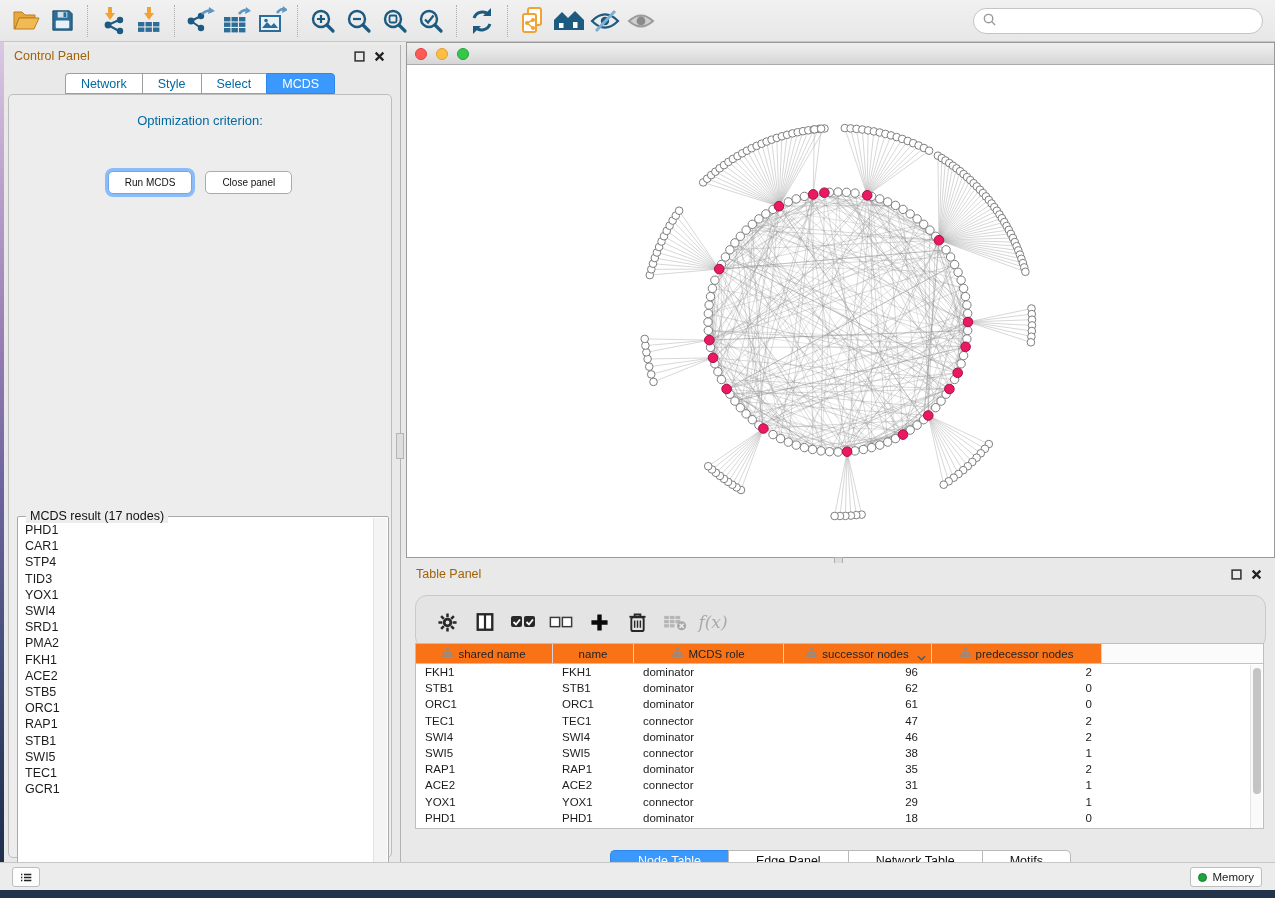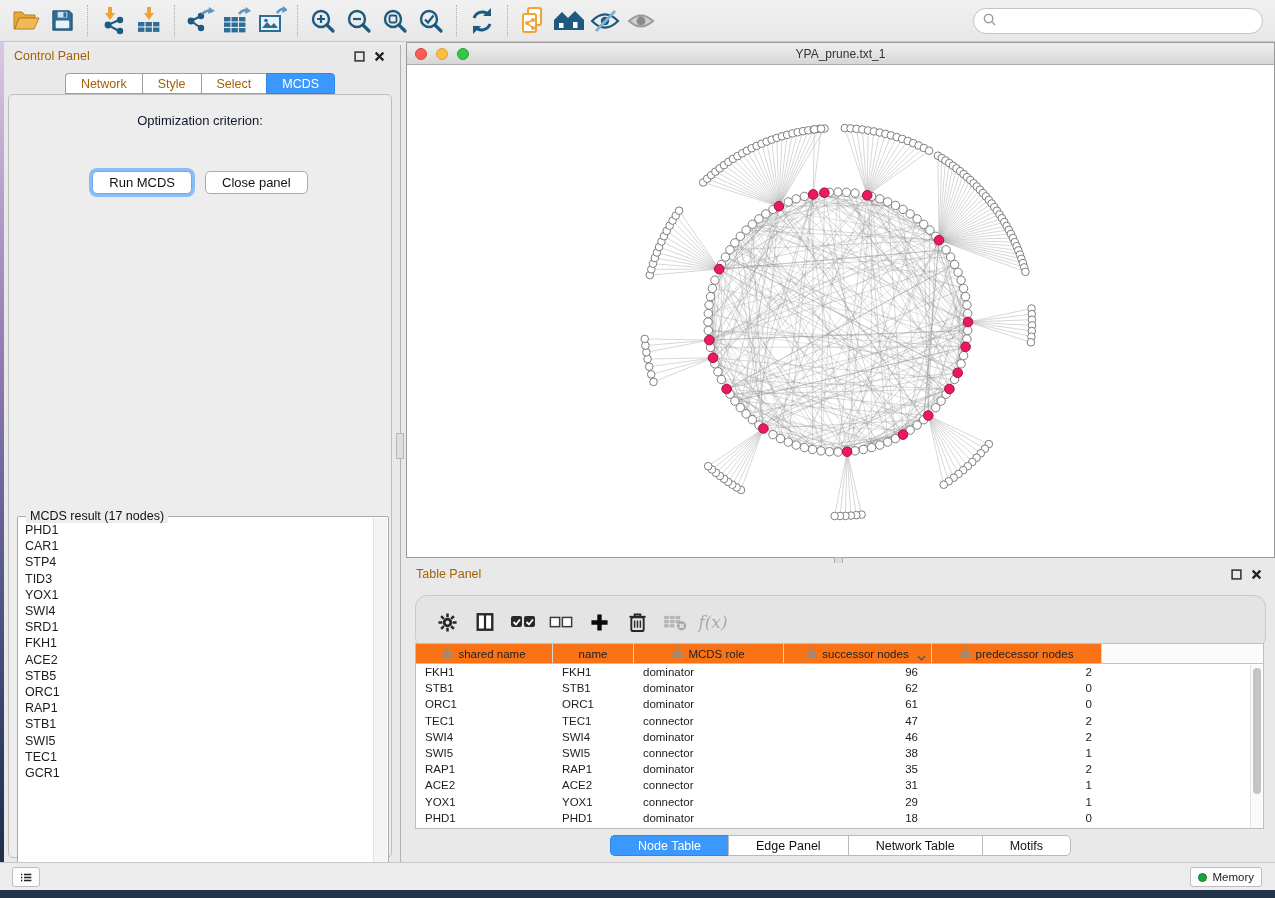--- a/index.html
+++ b/index.html
@@ -23,35 +23,35 @@
   .wall-bottom { position:absolute; left:0; top:890px; width:1275px; height:8px;
     background:linear-gradient(90deg,#1B2A40,#2E4258 18%,#22344A 40%,#3A4E60 62%,#20304六 80%,#16263C);
     background-color:#22344A; }
   
   .cpanel { position:absolute; left:4px; top:45px; width:392px; height:817px; background:#E9E9E9; }
   .panel-title { position:absolute; left:10px; top:4px; font-size:12.5px; color:#a16207; }
   .win-btns { position:absolute; top:5px; display:flex; gap:7px; }
   .win-btn { width:13px; height:13px; display:flex; align-items:center; justify-content:center; }
   .cp-tabs { position:absolute; left:0; top:28px; width:100%; display:flex; justify-content:center; }
   .cp-tab { height:21px; padding:0 15px; display:flex; align-items:center; font-size:12.5px;
-    background:#fff; border:1px solid #9E9E9E; border-right:none; color:#a16207; }
+    background:#fff; border:1px solid #9E9E9E; border-right:none; color:#0369a1; }
   .cp-tab:first-child { border-radius:4px 0 0 0; }
   .cp-tab:last-child { border-right:1px solid #9E9E9E; border-radius:0 4px 0 0; }
   .cp-tab.active { background:#3B98FC; border-color:#2F87EC; color:#fff; }
   .cp-content { position:absolute; left:4px; top:49px; width:384px; height:764px;
     background:#EDEDED; border:1px solid #BDBDBD; border-radius:5px; }
-  .opt-label { position:absolute; left:0; top:18px; width:100%; text-align:center; font-size:13px; color:#0f172a; }
+  .opt-label { position:absolute; left:0; top:18px; width:100%; text-align:center; font-size:13px; color:#0369a1; }
   .criterion { position:absolute; left:37px; top:40px; width:310px; height:24px; background:#fff;
     border:1px solid #B5B5B5; border-radius:5px; display:flex; align-items:center; font-size:13px; }
   .criterion .val { flex:1; padding-left:10px; white-space:nowrap; overflow:hidden; }
   .stepper { width:20px; height:22px; border-radius:0 4px 4px 0;
     background:linear-gradient(#6CB2FF,#2E86F7); display:flex; align-items:center; justify-content:center; }
   .btn-row { position:absolute; left:0; top:76px; width:100%; display:flex; justify-content:center; gap:13px; }
   .pbtn { height:23px; padding:0 16px; background:#fff; border:1px solid #ABABAB; border-radius:5px;
-    font-size:13px; color:#111; display:flex; align-items:center; }
+    font-size:10px; color:#111; display:flex; align-items:center; }
   .pbtn.focused { box-shadow:0 0 0 3px #8CBCF8; border-color:#6FA7EE; }
   .result-group { position:absolute; left:8px; top:421px; width:372px; height:372px;
     border:1px solid #A9A9A9; border-radius:2px; background:#fff; }
   .result-legend { position:absolute; left:8px; top:-8px; background:#EDEDED; padding:0 4px; font-size:12.5px; color:#111; }
   .result-list { position:absolute; left:1px; top:5px; width:355px; height:362px; overflow:hidden;
     font-size:12.5px; line-height:16.2px; padding-left:6px; }
   .result-scroll { position:absolute; right:1px; top:1px; width:14px; height:366px; background:#F4F4F4; border-left:1px solid #E2E2E2; }
   
   .vsplit { position:absolute; left:396px; top:45px; width:10px; height:817px; background:#E9E9E9; }
   .vsplit .line { position:absolute; left:4px; top:0; width:1px; height:100%; background:#B2B2B2; }
@@ -81,21 +81,21 @@
   .c0{width:137px}.c1{width:81px}.c2{width:150px}.c3{width:148px}.c4{width:170px}
   .trow { display:flex; height:16.2px; align-items:center; font-size:11.5px; }
   .td { overflow:hidden; white-space:nowrap; }
   .td.txt { padding-left:9px; }
   .td.num3 { text-align:right; padding-right:14px; }
   .td.num4 { text-align:right; padding-right:10px; }
   .vscroll { position:absolute; right:1px; top:21px; width:12px; height:163px; background:#FAFAFA; border-left:1px solid #E4E4E4; }
   .vscroll .thumb { position:absolute; left:1.5px; top:3px; width:8px; height:126px; background:#C4C4C4; border-radius:5px; }
   .tp-tabs { position:absolute; left:0; top:272px; width:100%; display:flex; justify-content:center; }
   .tp-tab { height:21px; padding:0 27px; display:flex; align-items:center; font-size:12.5px; background:#fff;
-    border:1px solid #B9B9B9; border-right:none; color:#111; }
+    border:1px solid #B9B9B9; border-right:none; color:#111;margin-top:15px; }
   .tp-tab:first-child { border-radius:5px 0 0 5px; }
   .tp-tab:last-child { border-right:1px solid #B9B9B9; border-radius:0 5px 5px 0; }
   .tp-tab.active { background:#3B98FC; border-color:#2F87EC; color:#fff; }
   
   .statusbar { position:absolute; left:0; top:862px; width:1275px; height:28px; background:#ECECEC; border-top:1px solid #C6C6C6; }
   .sb-btn { position:absolute; top:4px; height:20px; background:#FDFDFD; border:1px solid #BDBDBD; border-radius:3px;
     display:flex; align-items:center; justify-content:center; font-size:11.5px; gap:5px; padding:0 7px; }
 </style>
 </head>
 <body>
@@ -296,20 +296,21 @@
     <div class="result-group">
       <div class="result-legend">MCDS result (17 nodes)</div>
       <div class="result-list" id="mcds-list">
           <div>PHD1</div>
           <div>CAR1</div>
           <div>STP4</div>
           <div>TID3</div>
           <div>YOX1</div>
           <div>SWI4</div>
           <div>SRD1</div>
+          <div>PMA2</div>
           <div>FKH1</div>
           <div>ACE2</div>
           <div>STB5</div>
           <div>ORC1</div>
           <div>RAP1</div>
           <div>STB1</div>
           <div>SWI5</div>
           <div>TEC1</div>
           <div>GCR1</div>
         </div>
@@ -321,21 +322,20 @@
 <div class="vsplit">
   <div class="line"></div>
   <div class="grip"></div>
 </div>
 
 <div class="netwin">
   <div class="net-titlebar">
     <span class="tlight" style="left:8px;background:#FC5B57;border:1px solid #DF4441;"></span>
     <span class="tlight" style="left:29px;background:#FDBE41;border:1px solid #DFA133;"></span>
     <span class="tlight" style="left:50px;background:#34C84A;border:1px solid #27A436;"></span>
-    <div class="net-title">YPA_prune.txt_1</div>
   </div>
   <svg class="net-canvas" id="net-svg" width="867" height="492">
       <line x1="372.0" y1="141.2" x2="333.3" y2="342.7" stroke="#8F8F8F" stroke-width="0.8" stroke-opacity="0.42"></line>
       <line x1="372.0" y1="141.2" x2="516.7" y2="354.7" stroke="#8F8F8F" stroke-width="0.8" stroke-opacity="0.42"></line>
       <line x1="372.0" y1="141.2" x2="314.4" y2="199.5" stroke="#8F8F8F" stroke-width="0.8" stroke-opacity="0.42"></line>
       <line x1="372.0" y1="141.2" x2="554.1" y2="298.8" stroke="#8F8F8F" stroke-width="0.8" stroke-opacity="0.42"></line>
       <line x1="372.0" y1="141.2" x2="516.7" y2="354.7" stroke="#8F8F8F" stroke-width="0.8" stroke-opacity="0.42"></line>
       <line x1="372.0" y1="141.2" x2="322.9" y2="329.2" stroke="#8F8F8F" stroke-width="0.8" stroke-opacity="0.42"></line>
       <line x1="372.0" y1="141.2" x2="305.4" y2="223.4" stroke="#8F8F8F" stroke-width="0.8" stroke-opacity="0.42"></line>
       <line x1="372.0" y1="141.2" x2="310.9" y2="306.7" stroke="#8F8F8F" stroke-width="0.8" stroke-opacity="0.42"></line>

